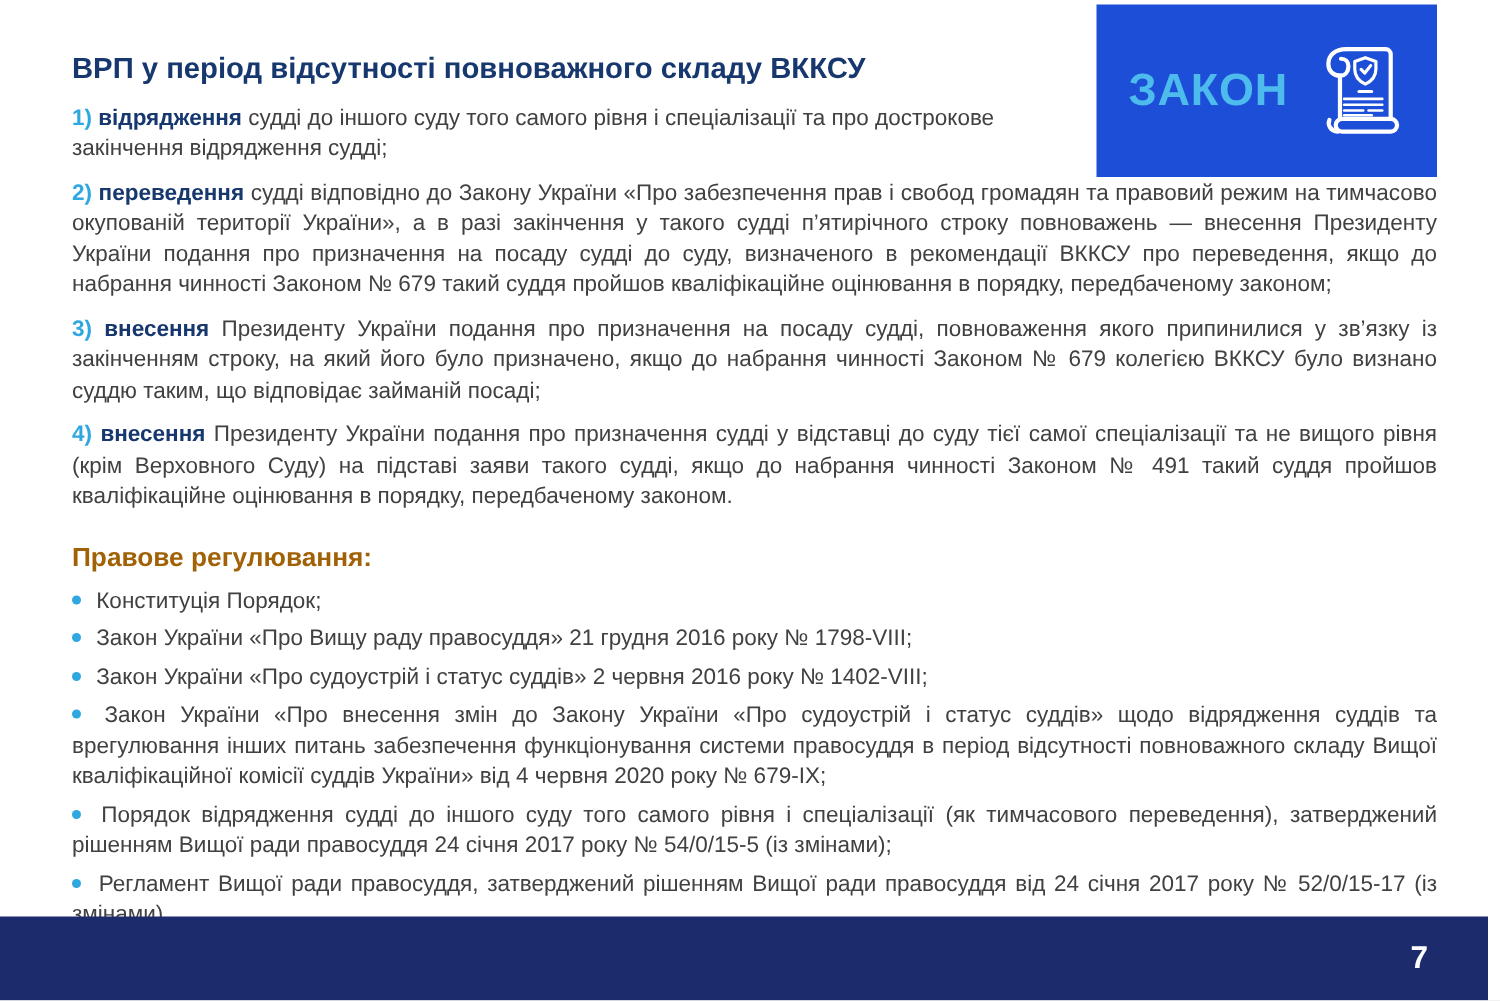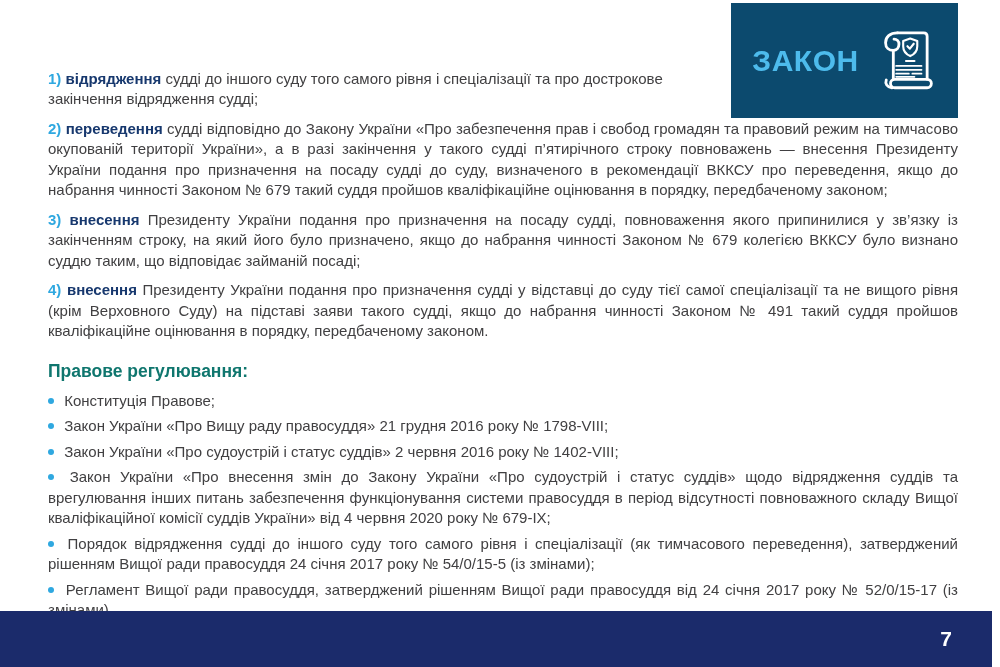--- a/index.html
+++ b/index.html
@@ -13,21 +13,21 @@
     color: #414042;
   }
 
   
   .badge {
     position: absolute;
     left: 731px;
     top: 3px;
     width: 227px;
     height: 115px;
-    background: #0c4a6e;
+    background: #1d4ed8;
     display: flex;
     align-items: center;
     justify-content: center;
     gap: 16px;
   }
   .badge-text {
     color: #4dbbec;
     font-weight: bold;
     font-size: 30px;
     line-height: 34px;
@@ -57,21 +57,21 @@
     text-align: justify;
     margin: 0 0 9px 0;
   }
   .intro .item { text-align: left; }
   .item .num { color: #2fa8e0; font-weight: bold; }
   .item .kw  { color: #17386e; font-weight: bold; text-align: center; }
 
   .legal-heading {
     font-size: 17.5px;
     font-weight: bold;
-    color: #0f766e;
+    color: #a16207;
     margin: 19px 0 9px 0;
   }
   .bullet {
     font-size: 15px;
     line-height: 20.5px;
     text-align: justify;
     margin: 0 0 5px 0;
   }
   .dot {
     display: inline-block;
@@ -126,21 +126,21 @@
       <path d="M30 62.5 H66" stroke-width="2.5"></path>
       <path d="M30 68 H48 M53 68 H66" stroke-width="2.5"></path>
       <path d="M30 72.5 H56" stroke-width="2.5"></path>
     </svg>
   </div>
 
   <div class="content">
 
     <div class="intro">
       <h1 class="page-title">
-        <br>
+        <span>ВРП у період відсутності повноважного складу ВККСУ</span><br>
       </h1>
 
       <p class="item">
         <span class="num">1)</span>
         <span class="kw">відрядження</span>
         <span>судді до іншого суду того самого рівня і спеціалізації та про дострокове закінчення відрядження судді;</span>
       </p>
     </div>
 
     <p class="item">
@@ -158,21 +158,21 @@
     <p class="item">
       <span class="num">4)</span>
       <span class="kw">внесення</span>
       <span>Президенту України подання про призначення судді у відставці до суду тієї самої спеціалізації та не вищого рівня (крім Верховного Суду) на підставі заяви такого судді, якщо до набрання чинності Законом № 491 такий суддя пройшов кваліфікаційне оцінювання в порядку, передбаченому законом.</span>
     </p>
 
     <h2 class="legal-heading">Правове регулювання:</h2>
 
     <p class="bullet">
       <span class="dot"></span>
-      <span>Конституція Правове;</span>
+      <span>Конституція Порядок;</span>
     </p>
     <p class="bullet">
       <span class="dot"></span>
       <span>Закон України «Про Вищу раду правосуддя» 21 грудня 2016 року № 1798-VIII;</span>
     </p>
     <p class="bullet">
       <span class="dot"></span>
       <span>Закон України «Про судоустрій і статус суддів» 2 червня 2016 року № 1402-VIII;</span>
     </p>
     <p class="bullet">

